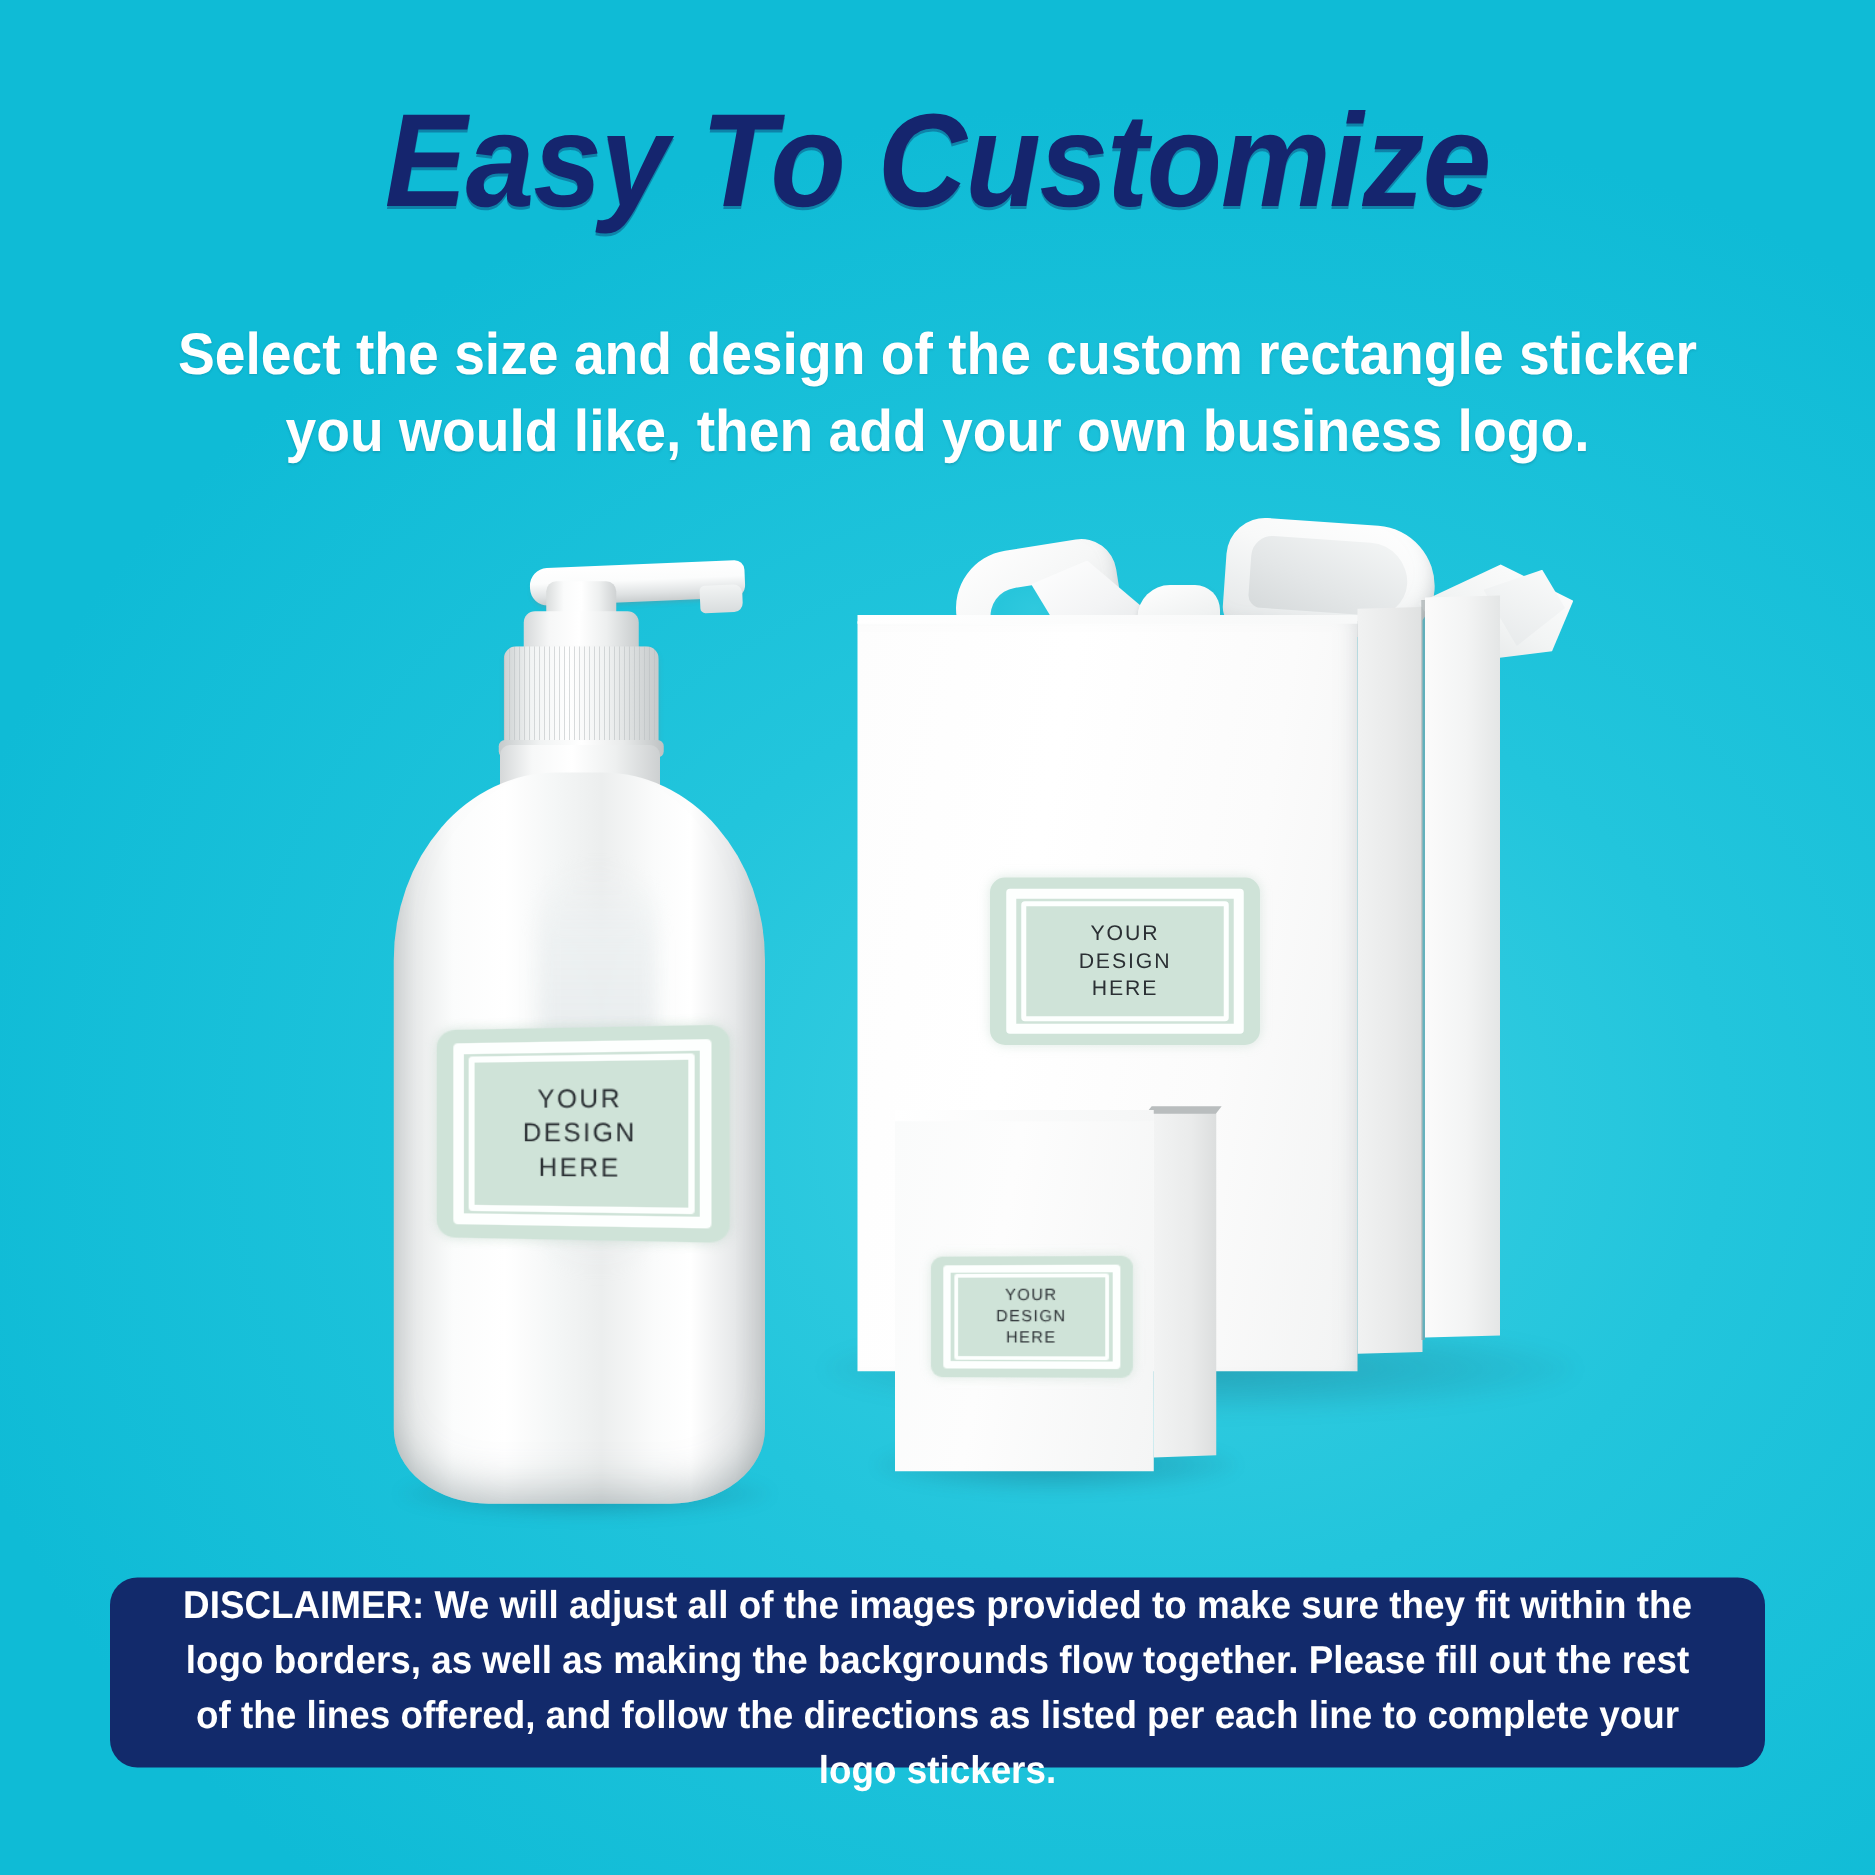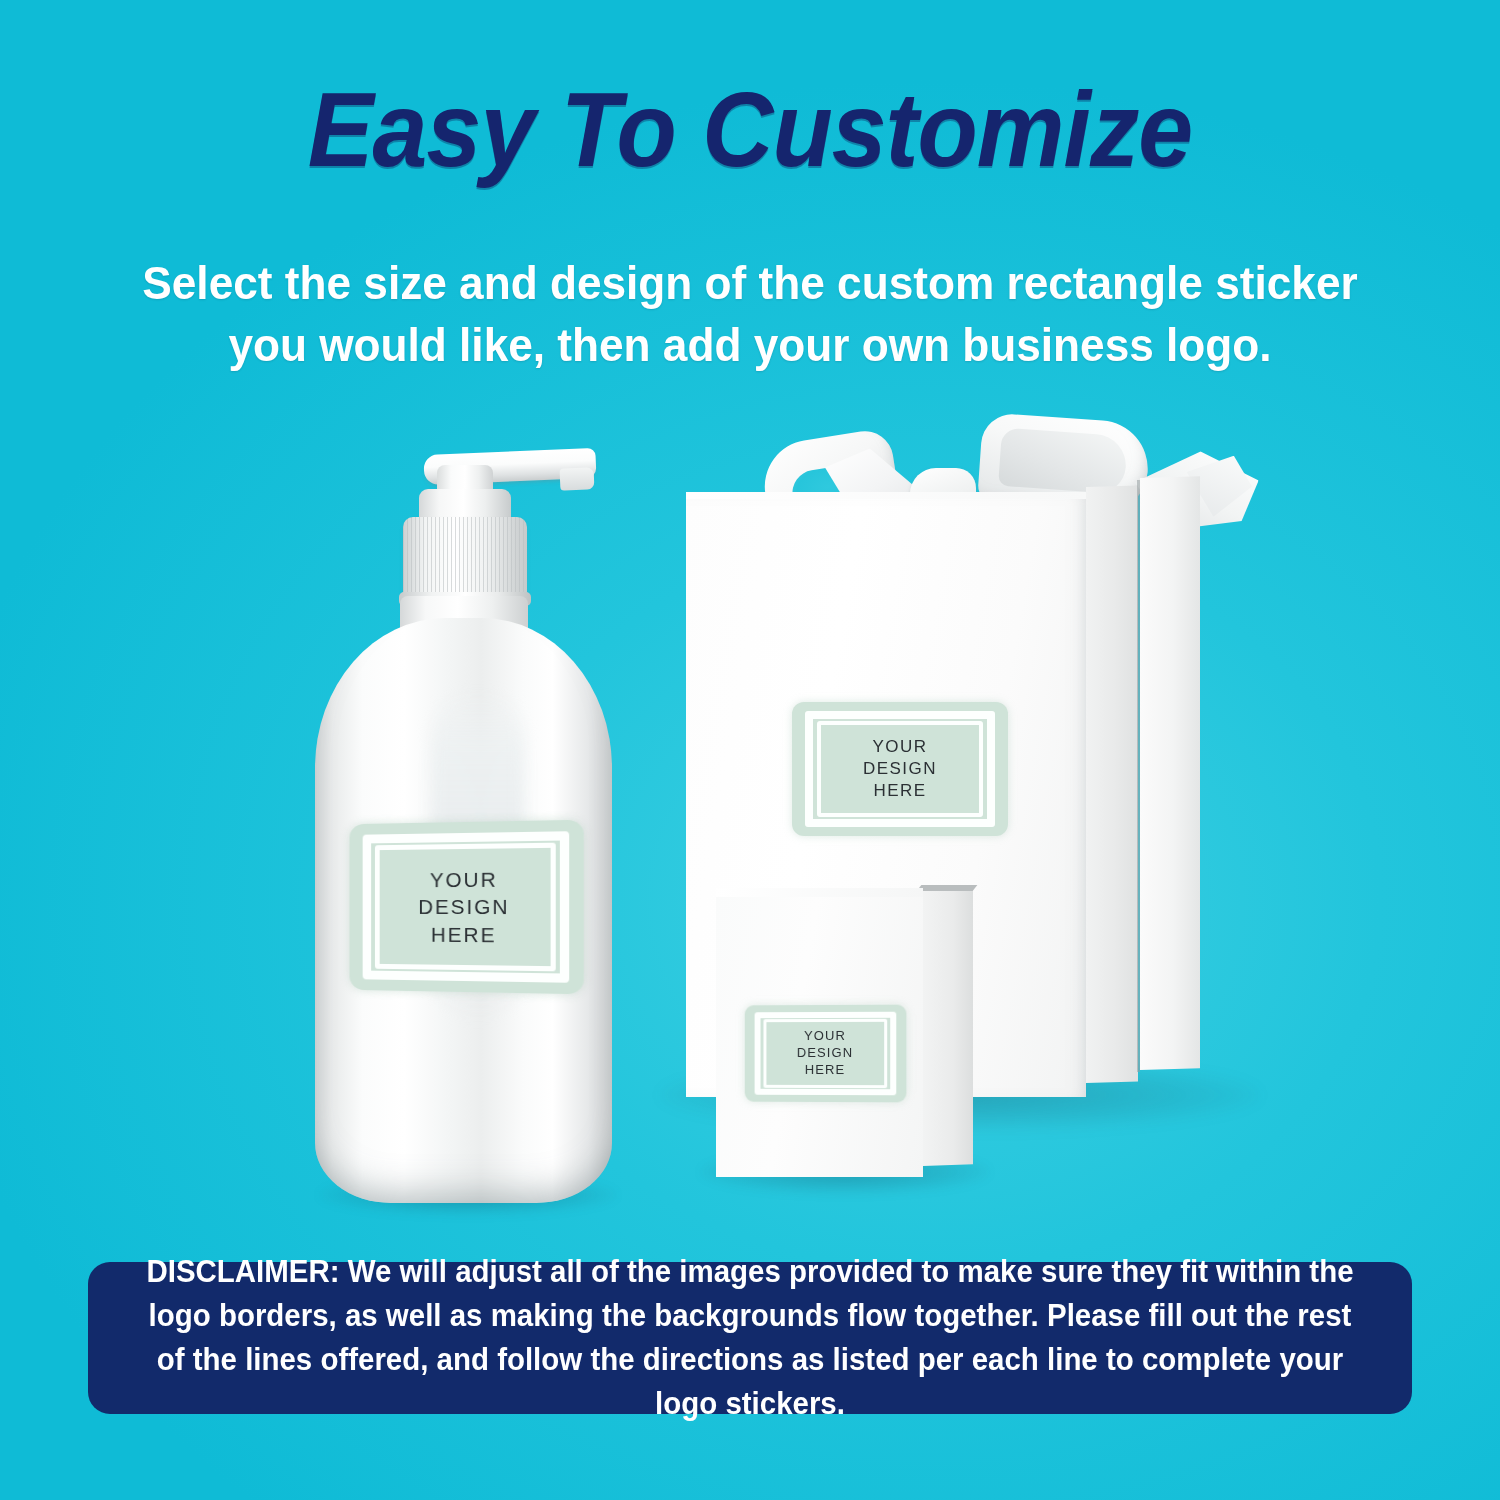--- a/index.html
+++ b/index.html
@@ -380,21 +380,21 @@
   }
 
   
   #disclaimer-box {
     position: absolute;
     left: 88px; top: 1262px;
     width: 1324px; height: 152px;
     background: #122a6b;
     border-radius: 22px;
     display: flex;
-    align-items: center;
+    align-items: flex-start;
     justify-content: center;
     padding: 0 26px;
     box-sizing: border-box;
   }
   #disclaimer-text {
     color: #ffffff;
     text-align: center;
     font-family: "Liberation Sans Narrow", "Liberation Sans", sans-serif;
     font-size: 31px;
     font-weight: 700;

